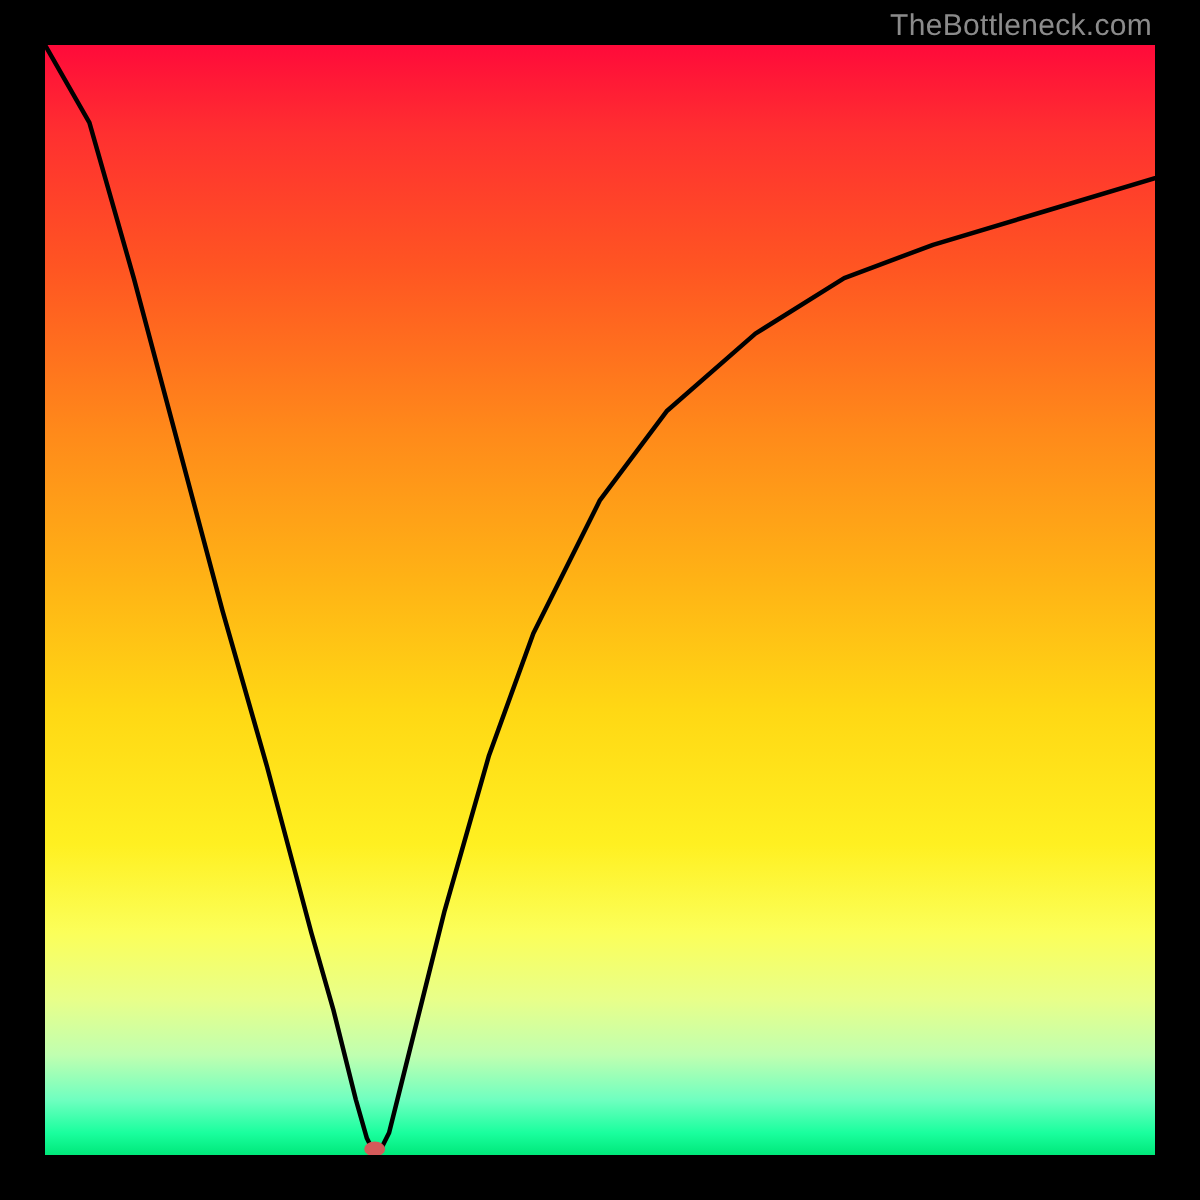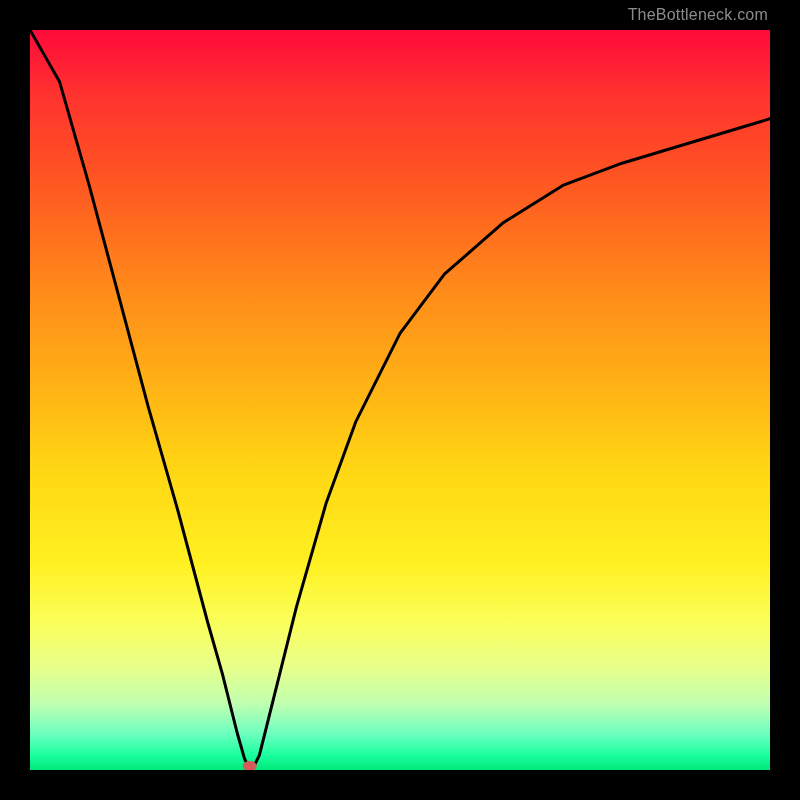--- a/index.html
+++ b/index.html
@@ -29,21 +29,21 @@
       #c0ffb0 91%,
       #70ffc0 95%,
       #1aff9e 98%,
       #00e87a 100%);
   }
   .watermark {
     position: absolute;
     top: 6px;
     right: 32px;
     font-family: Arial, Helvetica, sans-serif;
-    font-size: 16px;
+    font-size: 20px;
     color: #8b8b8b;
     font-weight: 500;
     letter-spacing: 0.2px;
   }
   .overlay-svg {
     position: absolute;
     left: 0; top: 0;
     width: 740px; height: 740px;
   }
 </style>

